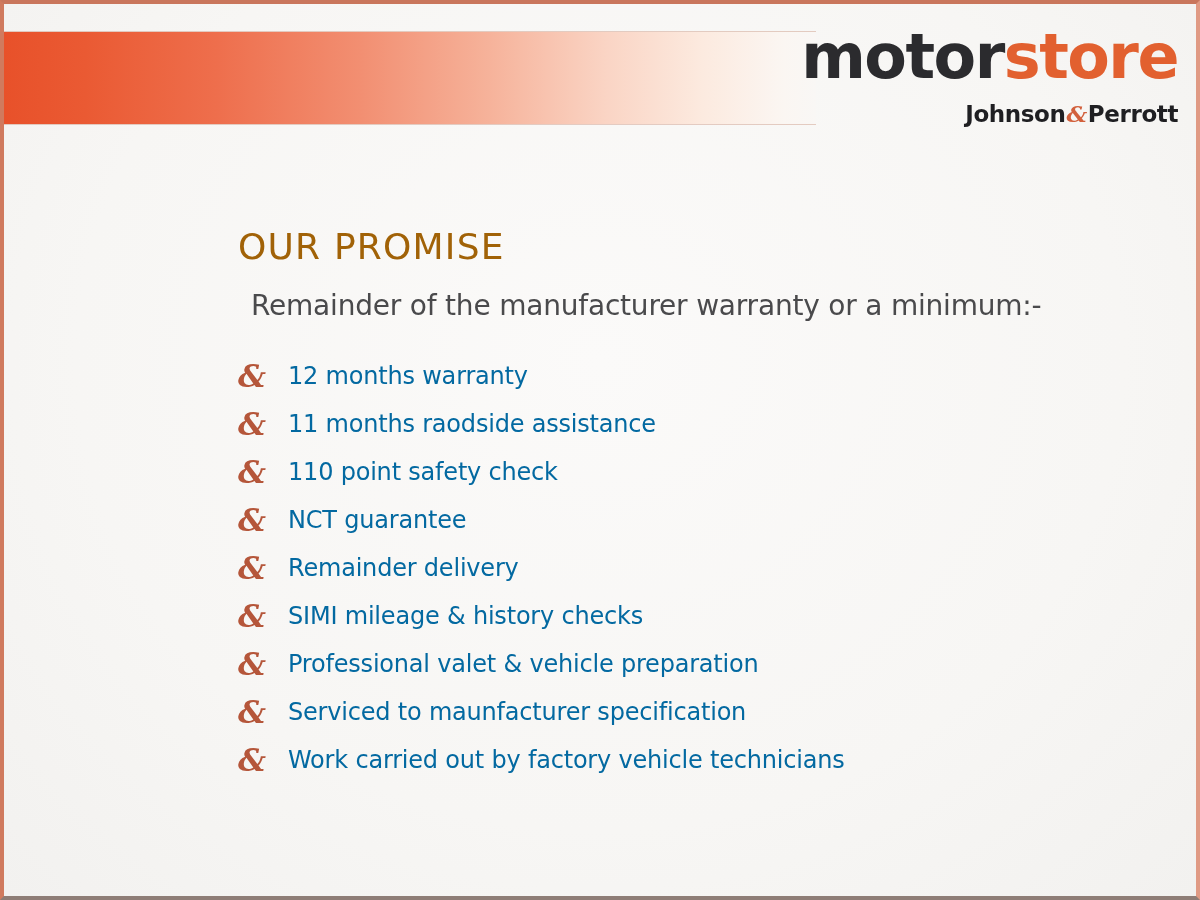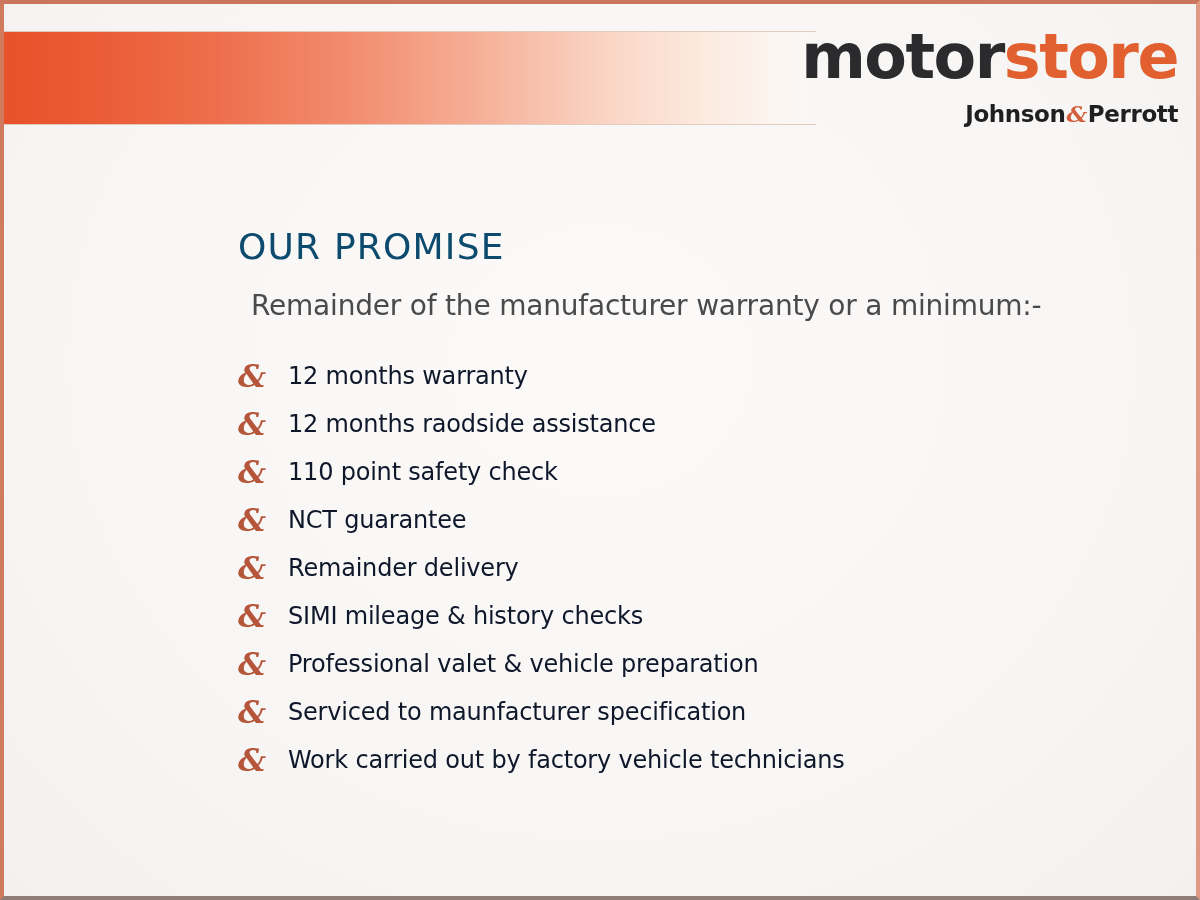--- a/index.html
+++ b/index.html
@@ -116,21 +116,21 @@
     top: 226px;
     right: 60px;
     z-index: 10;
   }
 
   .promise-title {
     font-family: "DejaVu Sans", sans-serif;
     font-size: 36px;
     font-weight: 400;
     letter-spacing: 1.2px;
-    color: #0c4a6e;
+    color: #a16207;
     margin: 0 0 22px 0;
   }
 
   .promise-sub {
     font-family: "DejaVu Sans", sans-serif;
     font-size: 28px;
     font-weight: 400;
     letter-spacing: -0.2px;
     color: #4a4a4c;
     margin: 0 0 30px 13px;
@@ -161,21 +161,21 @@
     color: #b5563a;
     text-align: left;
     user-select: none;
   }
 
   .promise-text {
     font-family: "DejaVu Sans", sans-serif;
     font-size: 24px;
     font-weight: 400;
     letter-spacing: -0.2px;
-    color: #0f172a;
+    color: #0369a1;
     white-space: nowrap;
   }
 </style>
 </head>
 <body>
 
 <div class="slide">
 
   <div class="paper"></div>
 
@@ -194,21 +194,21 @@
 
     <p class="promise-sub">Remainder of the manufacturer warranty or a minimum:-</p>
 
     <ul class="promise-list">
       <li class="promise-item">
         <span class="bullet-amp">&amp;</span>
         <span class="promise-text">12 months warranty</span>
       </li>
       <li class="promise-item">
         <span class="bullet-amp">&amp;</span>
-        <span class="promise-text">12 months raodside assistance</span>
+        <span class="promise-text">11 months raodside assistance</span>
       </li>
       <li class="promise-item">
         <span class="bullet-amp">&amp;</span>
         <span class="promise-text">110 point safety check</span>
       </li>
       <li class="promise-item">
         <span class="bullet-amp">&amp;</span>
         <span class="promise-text">NCT guarantee</span>
       </li>
       <li class="promise-item">

